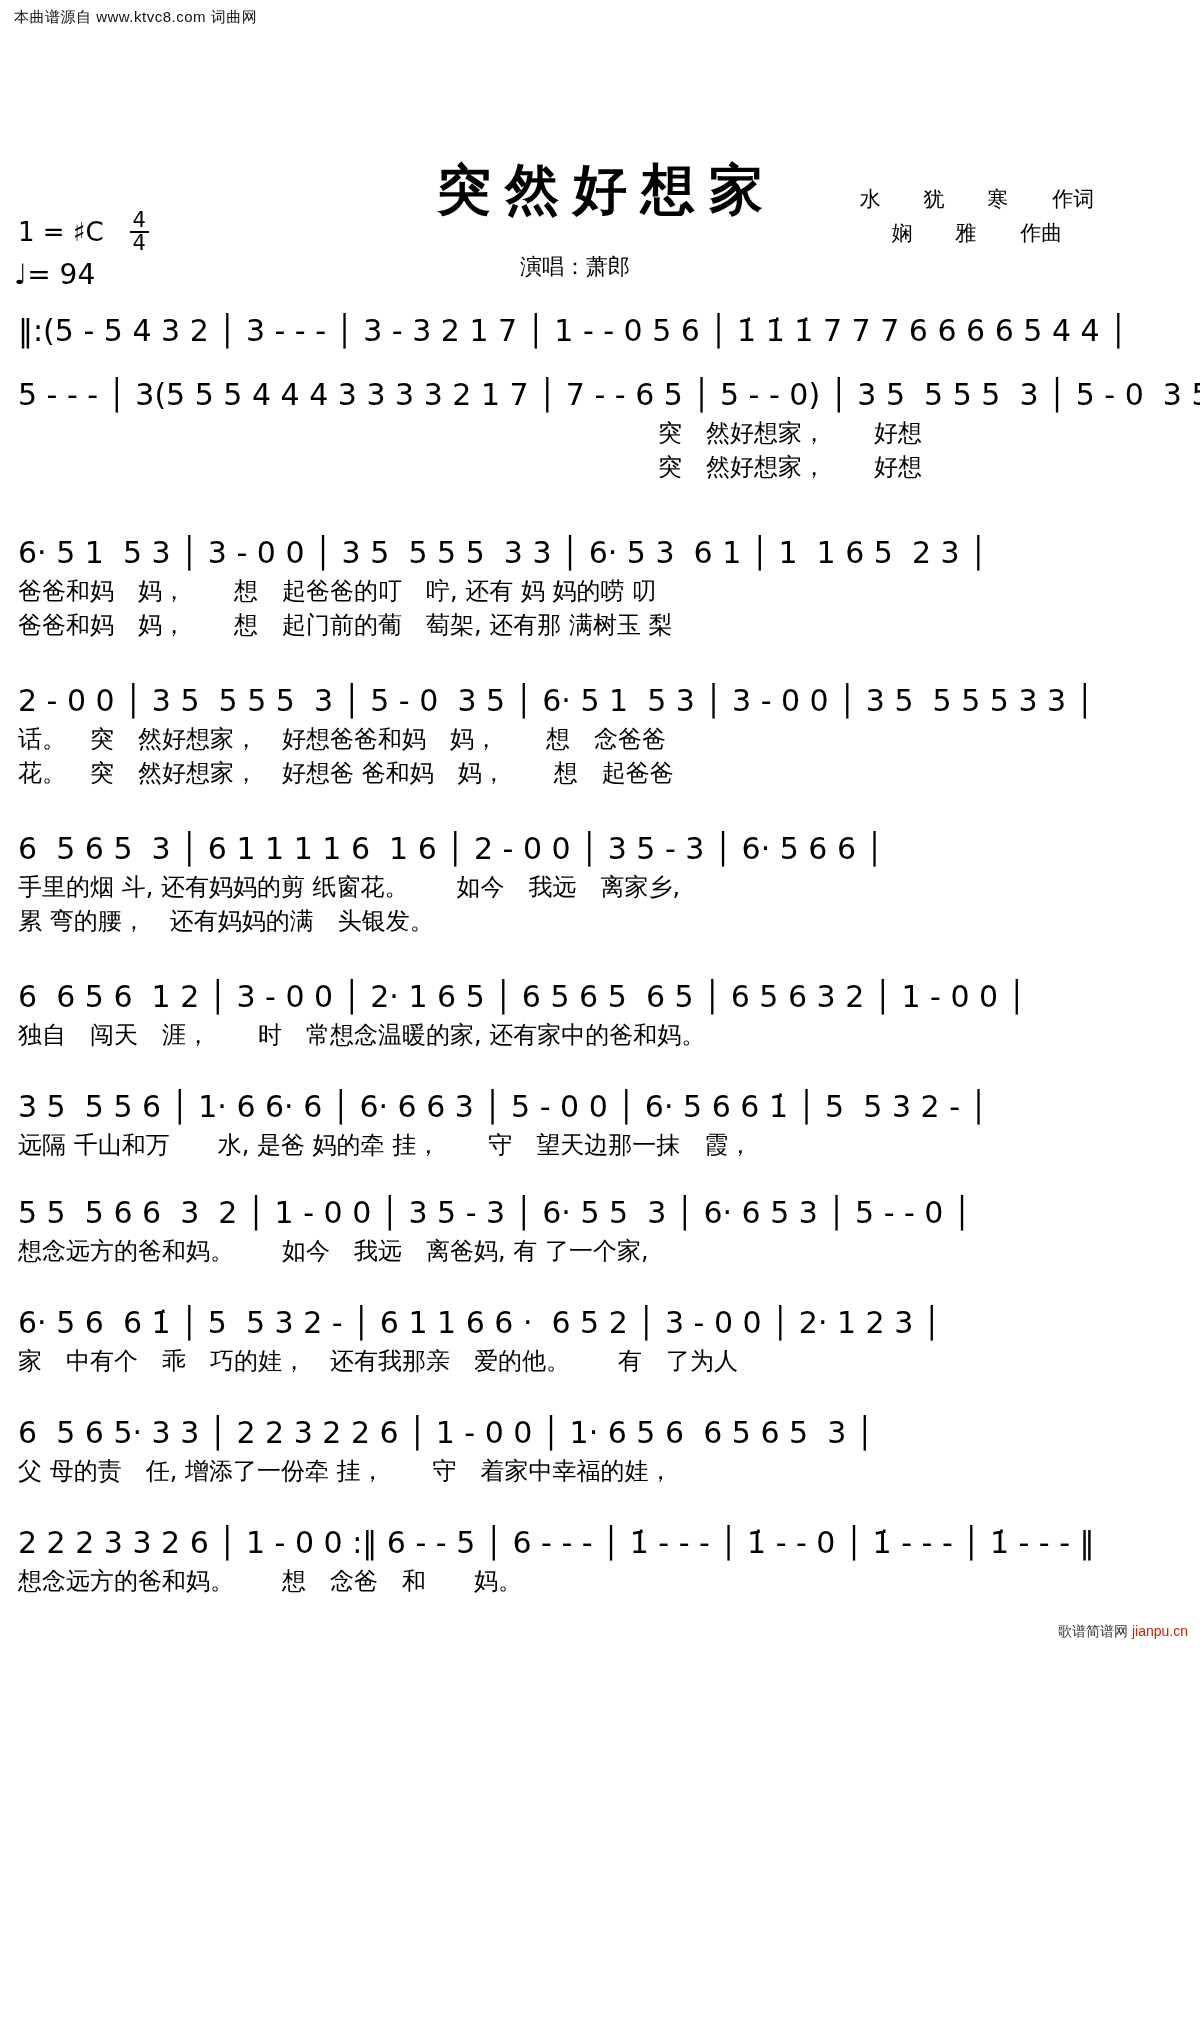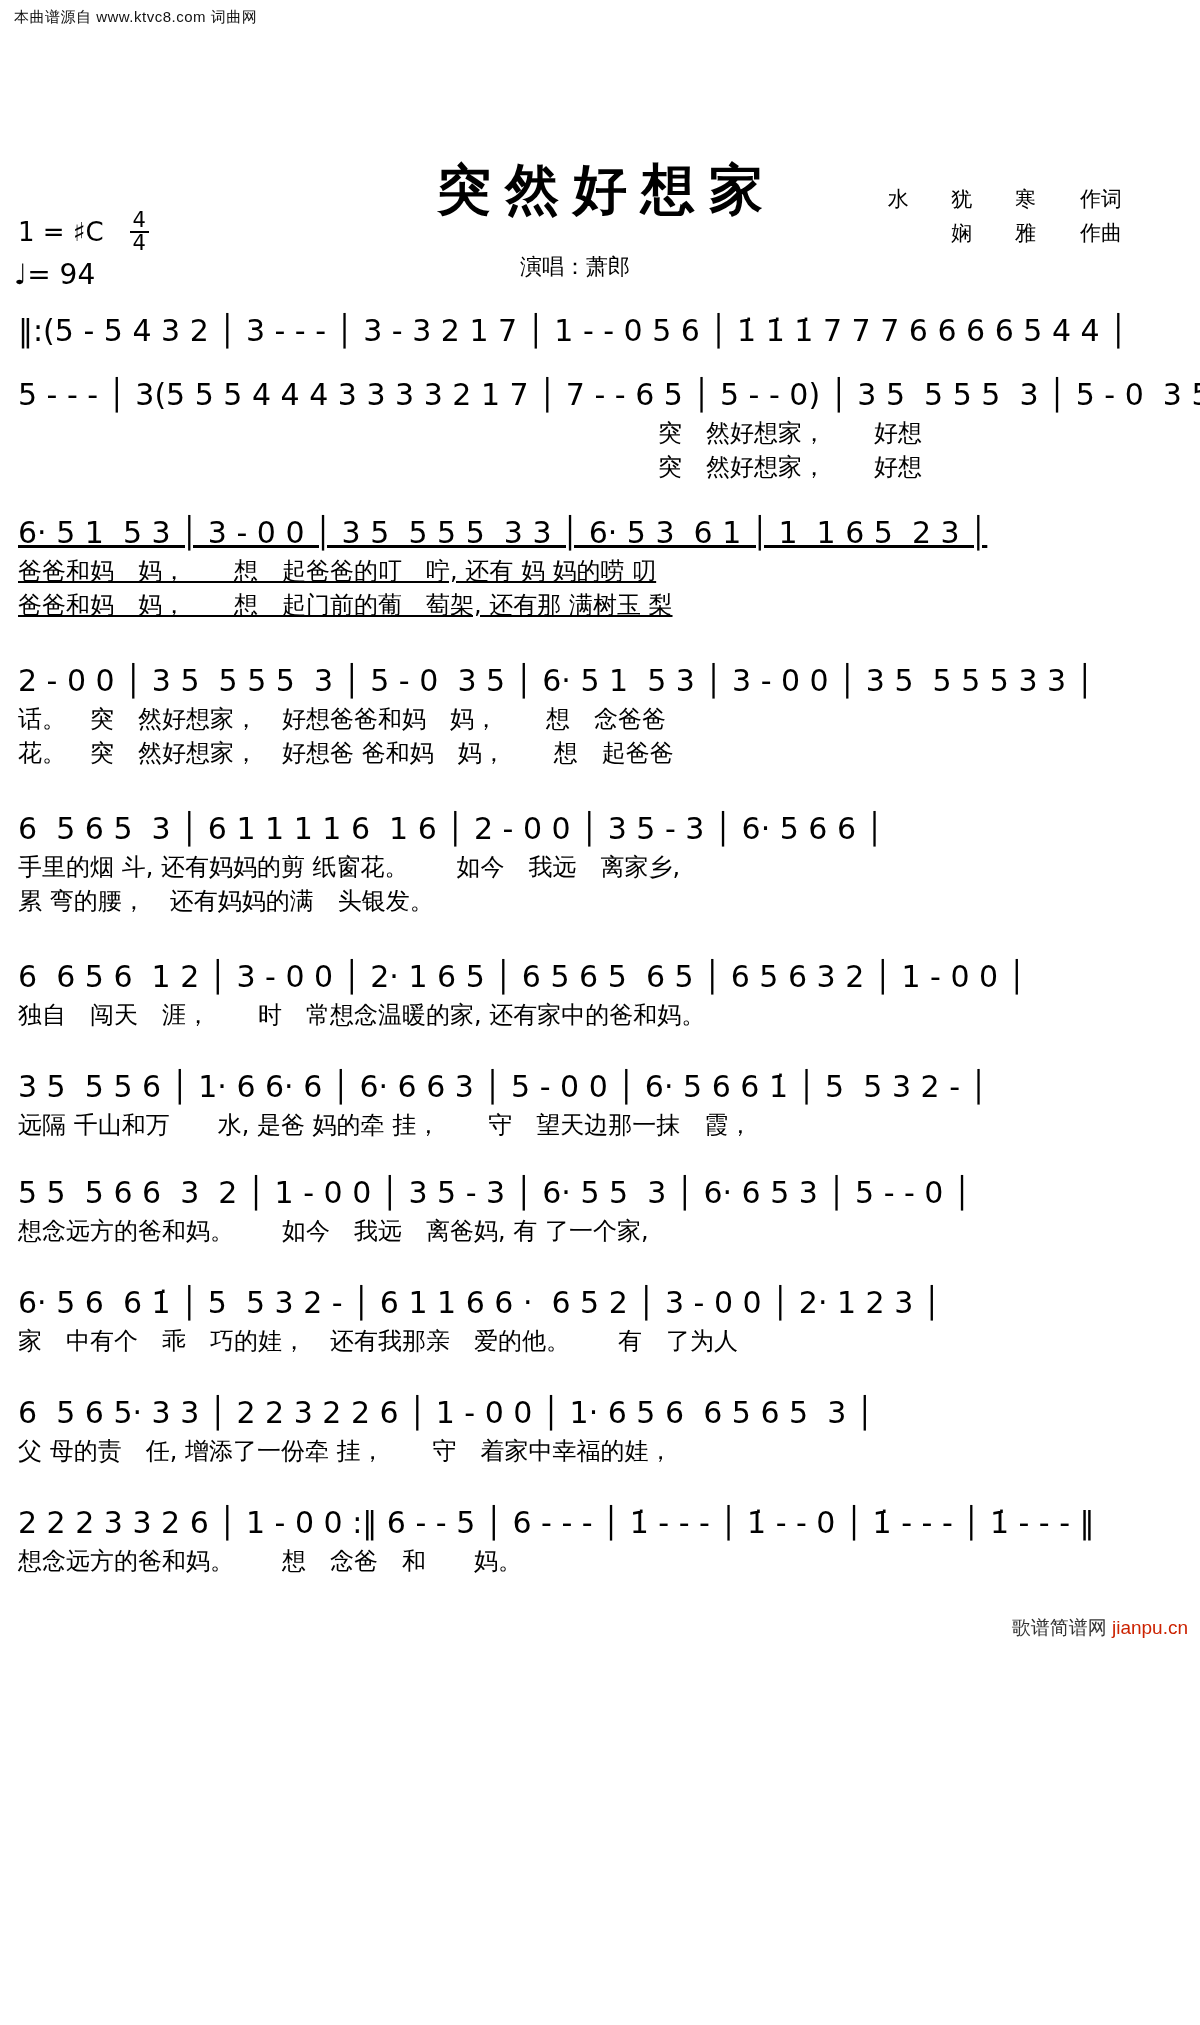--- a/index.html
+++ b/index.html
@@ -45,21 +45,21 @@
     position: absolute;
     top: 182px;
     right: 78px;
     width: 290px;
     font-size: 21px;
     line-height: 34px;
     font-family: "DejaVu Sans", sans-serif;
   }
   .credits .row {
     display: flex;
-    justify-content: flex-end;
+    justify-content: center;
     gap: 26px;
   }
   .credits .nm {
     letter-spacing: 18px;
   }
   .singer {
     position: absolute;
     top: 228px;
     left: 520px;
     font-size: 22px;
@@ -115,21 +115,21 @@
     font-family: "DejaVu Sans", sans-serif;
     font-size: 24px;
     white-space: pre;
     line-height: 34px;
   }
   .footer-right {
     position: absolute;
     bottom: 10px;
     right: 12px;
     font-family: "Liberation Sans", sans-serif;
-    font-size: 19px;
+    font-size: 14px;
     color: #333;
   }
   .footer-right .red { color: #cc2200; }
 </style>
 </head>
 <body>
 
 <div class="page">
 
   <div class="src-note">本曲谱源自 www.ktvc8.com 词曲网</div>
@@ -164,21 +164,21 @@
     <div class="sysrow">
       <div class="notes">‖:(5 - 5 4 3 2 │ 3 - - - │ 3 - 3 2 1 7 │ 1 - - 0 5 6 │ 1̇ 1̇ 1̇ 7 7 7 6 6 6 6 5 4 4 │</div>
     </div>
 
     <div class="sysrow" style="margin-top: 22px;">
       <div class="notes">5 - - - │ 3(5 5 5 4 4 4 3 3 3 3 2 1 7 │ 7 - - 6 5 │ 5 - - 0) │ 3 5  5 5 5  3 │ 5 - 0  3 5 │</div>
       <div class="lyric" style="padding-left:640px;">突　然好想家，　　好想</div>
       <div class="lyric" style="padding-left:640px;">突　然好想家，　　好想</div>
     </div>
 
-    <div class="sysrow" style="margin-top: 28px; text-decoration: underline;">
+    <div class="sysrow" style="margin-top: 48px;">
       <div class="notes">6· 5 1  5 3 │ 3 - 0 0 │ 3 5  5 5 5  3 3 │ 6· 5 3  6 1 │ 1  1 6 5  2 3 │</div>
       <div class="lyric">爸爸和妈　妈，　　想　起爸爸的叮　咛, 还有 妈 妈的唠 叨</div>
       <div class="lyric">爸爸和妈　妈，　　想　起门前的葡　萄架, 还有那 满树玉 梨</div>
     </div>
 
     <div class="sysrow" style="margin-top: 38px;">
       <div class="notes">2 - 0 0 │ 3 5  5 5 5  3 │ 5 - 0  3 5 │ 6· 5 1  5 3 │ 3 - 0 0 │ 3 5  5 5 5 3 3 │</div>
       <div class="lyric">话。　突　然好想家，　好想爸爸和妈　妈，　　想　念爸爸</div>
       <div class="lyric">花。　突　然好想家，　好想爸 爸和妈　妈，　　想　起爸爸</div>
     </div>

